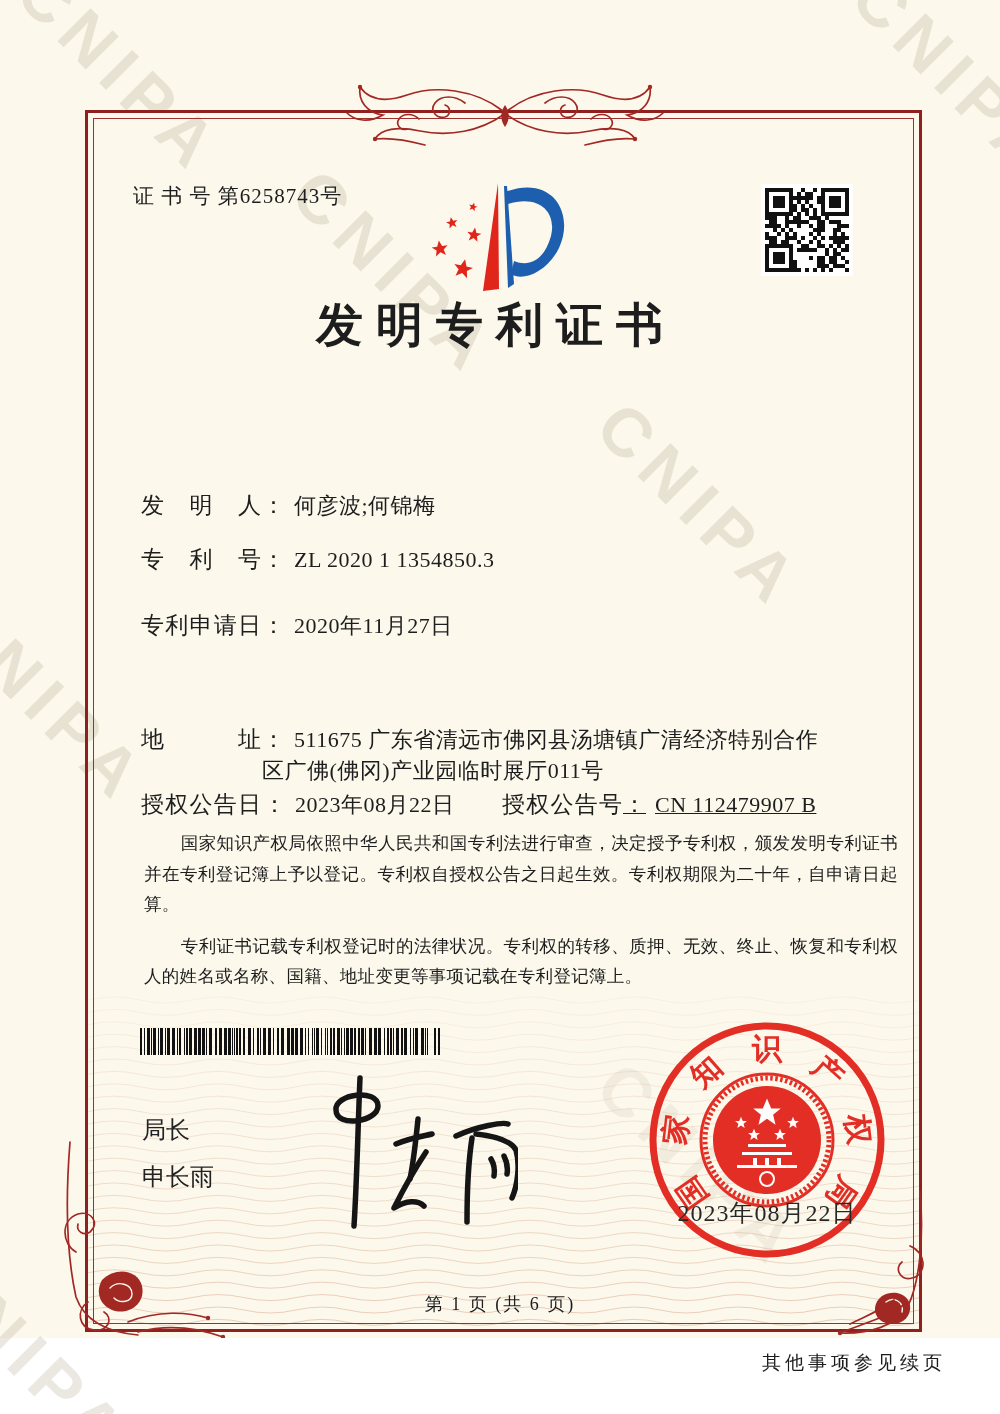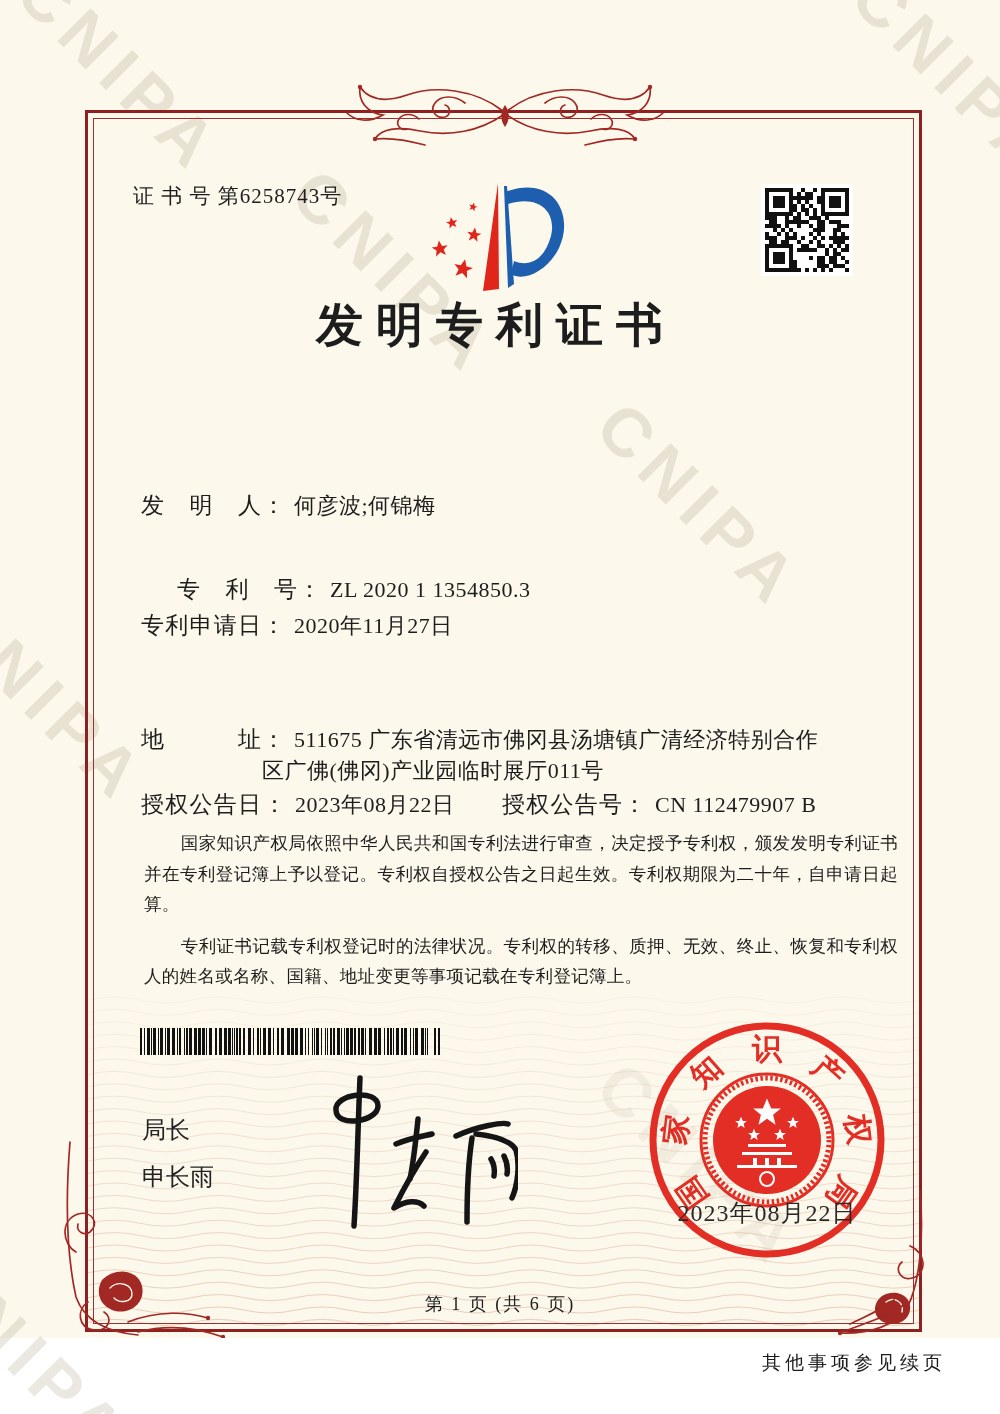--- a/index.html
+++ b/index.html
@@ -20,21 +20,21 @@
   .orn .in{fill:none;stroke:#fcf8ec;stroke-width:1.4;}
   
   .cert-no{position:absolute;left:133px;top:182px;font-size:21px;letter-spacing:1px;z-index:3;}
   .title{position:absolute;left:0;right:8px;top:294px;text-align:center;font-size:47px;
          font-weight:bold;letter-spacing:13px;z-index:3;}
   .row{position:absolute;left:141px;white-space:nowrap;z-index:3;}
   .lab{display:inline-block;width:120px;font-size:23px;text-align:justify;text-align-last:justify;}
   .colon{font-size:23px;padding-left:1px;}
   .val{font-size:22px;margin-left:9px;letter-spacing:.5px;}
   .addr2{position:absolute;left:262px;top:756px;font-size:22px;letter-spacing:.5px;z-index:3;}
-  .grant2{position:absolute;left:502px;top:789px;white-space:nowrap;z-index:3;}
+  .grant2{position:absolute;left:502px;top:789px;white-space:nowrap;z-index:3;text-decoration:underline;}
   .paras{position:absolute;left:144px;top:828px;width:754px;font-size:17.5px;line-height:30.5px;
          text-align:justify;letter-spacing:.3px;z-index:3;}
   .paras p{margin:0 0 11px 0;text-indent:2.1em;}
   #barcode{position:absolute;left:140px;top:1028px;z-index:3;}
   .dtitle{position:absolute;left:142px;top:1114px;font-size:24px;z-index:3;
           font-family:"Liberation Sans","DejaVu Sans",sans-serif;color:#222;}
   .dname{position:absolute;left:142px;top:1161px;font-size:24px;z-index:3;
           font-family:"Liberation Sans","DejaVu Sans",sans-serif;color:#222;}
   #sig{position:absolute;left:278px;top:1064px;z-index:3;}
   #sig path{fill:none;stroke:#151515;stroke-width:5.5;stroke-linecap:round;stroke-linejoin:round;}
@@ -397,21 +397,21 @@
         <rect x="68" y="84" width="4" height="4"></rect>
         <rect x="84" y="84" width="4" height="4"></rect>
       </g>
   </svg>
 
   <div class="title">发明专利证书</div>
 
   <div class="row" style="top:490px;">
     <span class="lab">发明人</span><span class="colon">：</span><span class="val">何彦波;何锦梅</span>
   </div>
-  <div class="row" style="top:574px;margin-left:36px;">
+  <div class="row" style="top:544px;">
     <span class="lab">专利号</span><span class="colon">：</span><span class="val">ZL 2020 1 1354850.3</span>
   </div>
   <div class="row" style="top:610px;">
     <span class="lab">专利申请日</span><span class="colon">：</span><span class="val">2020年11月27日</span>
   </div>
   <div class="row" style="top:724px;">
     <span class="lab">地址</span><span class="colon">：</span><span class="val">511675 广东省清远市佛冈县汤塘镇广清经济特别合作</span>
   </div>
   <div class="addr2">区广佛(佛冈)产业园临时展厅011号</div>
   <div class="row" style="top:789px;">

